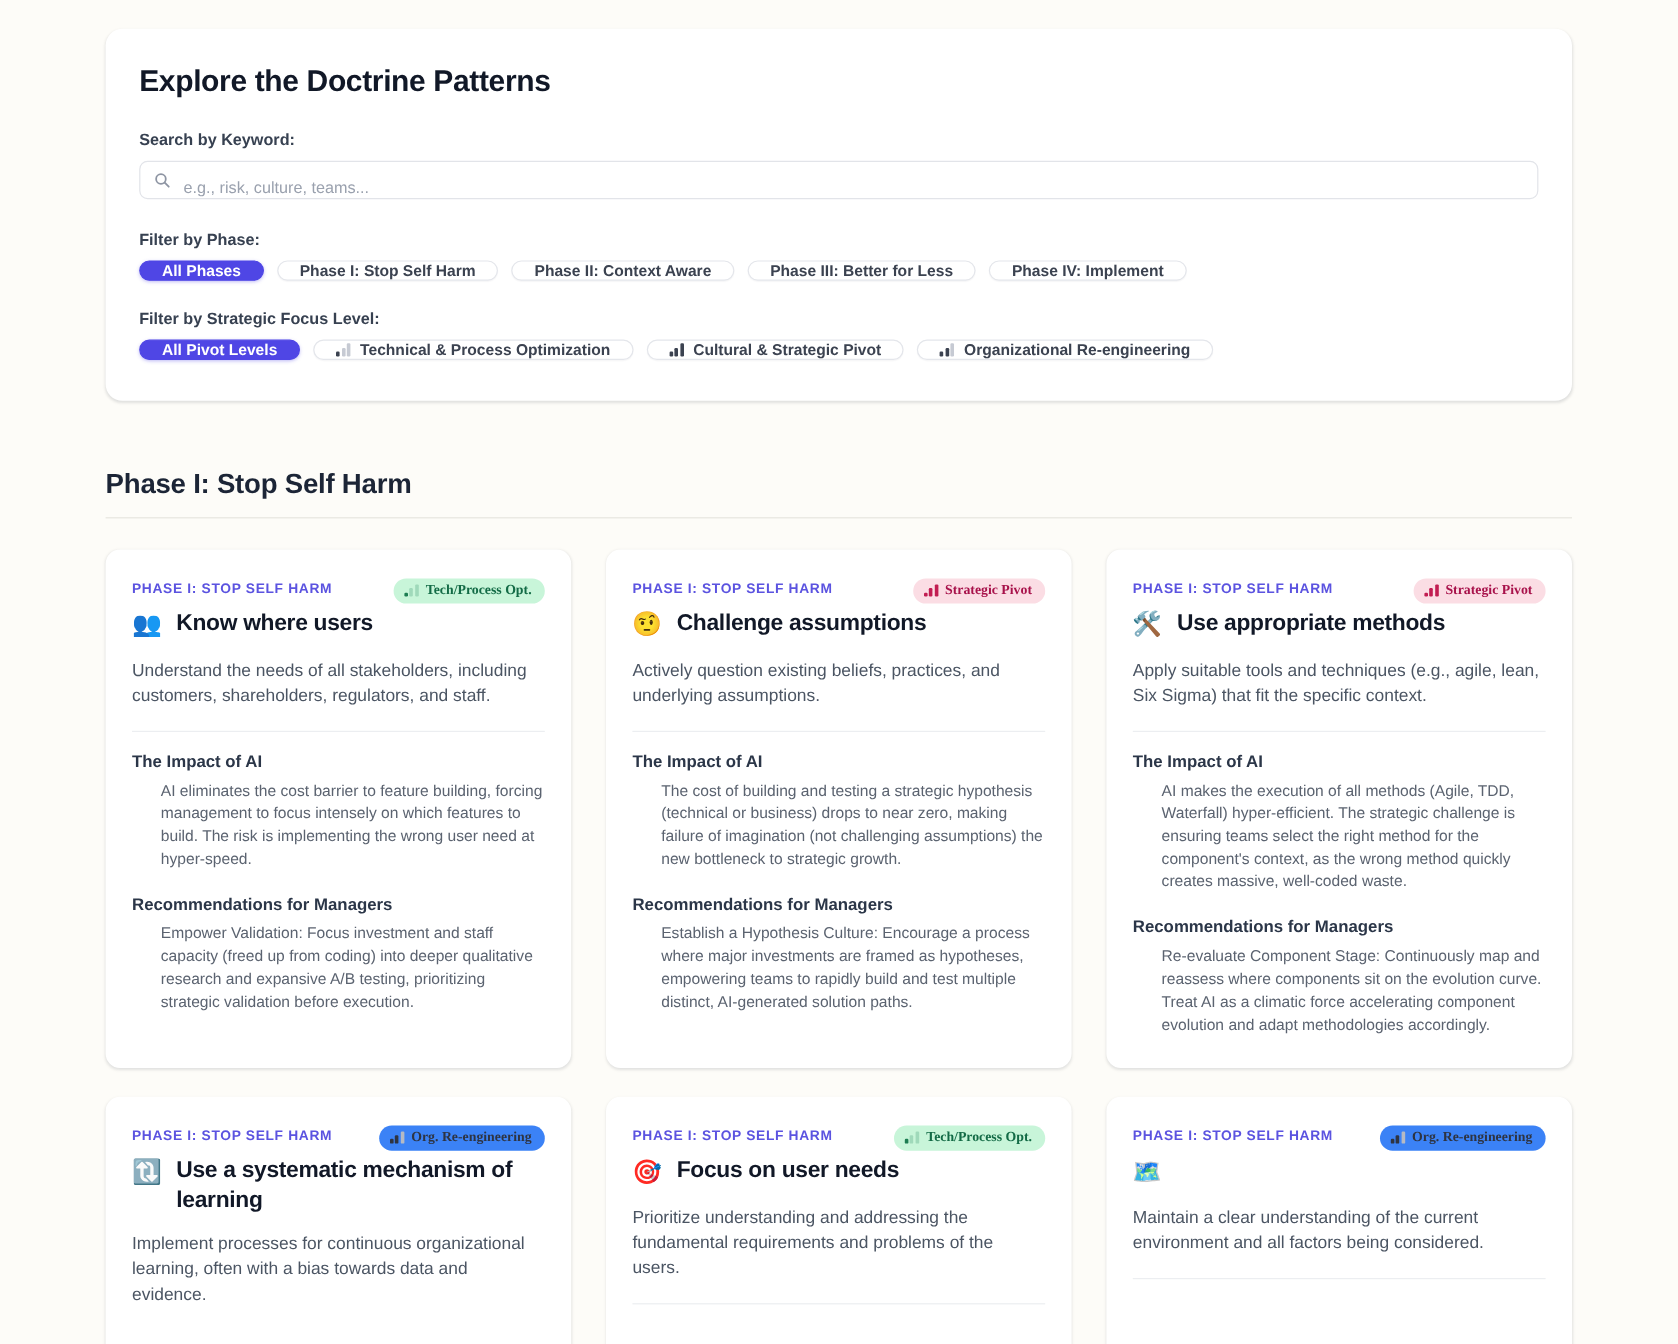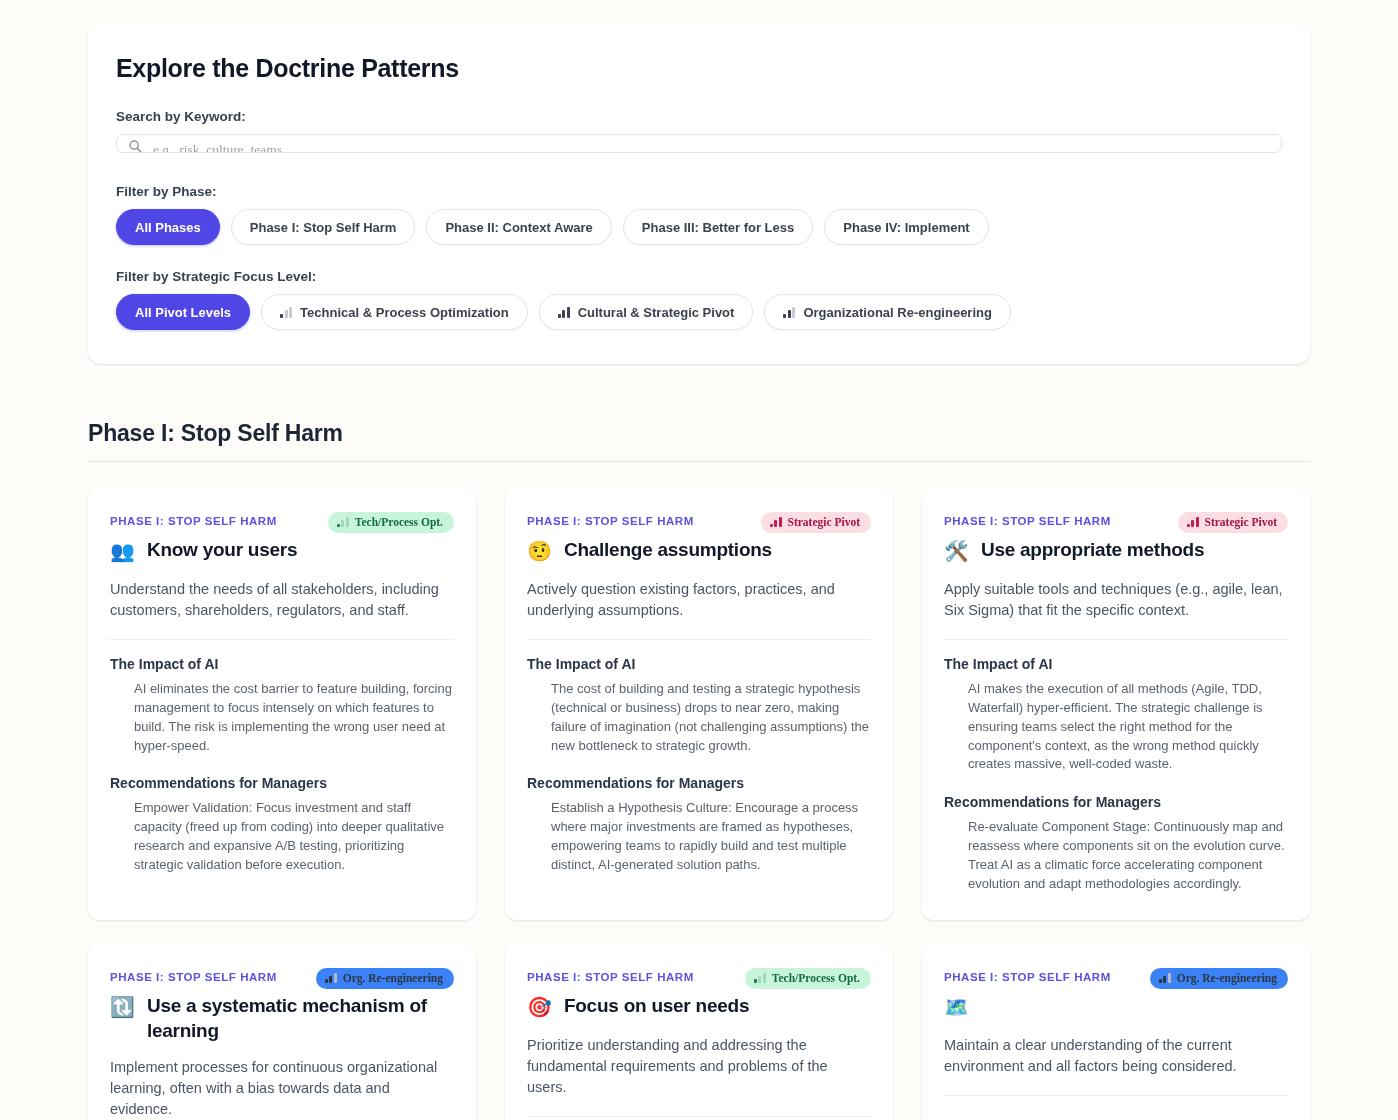--- a/index.html
+++ b/index.html
@@ -34,28 +34,28 @@
     font-weight: bold;
     color: #374151;
     margin-bottom: 10px;
   }
   .search-wrap {
     position: relative;
     margin-bottom: 26px;
   }
   .search-input {
     width: 100%;
-    height: 19px;
+    height: 32px;
     border: 1px solid #e2e4e9;
     border-radius: 7px;
     background: #fff;
     font-size: 13.5px;
     color: #374151;
     padding: 13px 12px 0 36px;
-    font-family: Liberation Serif, serif;
+    font-family: Liberation Sans, sans-serif;
     outline: none;
   }
   .search-input::placeholder { color: #9aa1ae; }
   .search-icon {
     position: absolute;
     left: 12px; top: 50%;
     transform: translateY(-50%);
     width: 14px; height: 14px;
     pointer-events: none;
     color: #8e95a3;
@@ -65,21 +65,21 @@
     display: flex;
     flex-wrap: wrap;
     gap: 11px;
     margin-bottom: 24px;
   }
   .chip-row:last-child { margin-bottom: 0; }
   .chip {
     display: inline-flex;
     align-items: center;
     gap: 8px;
-    height: 36px;
+    height: 17px;
     padding: 0 18px;
     border-radius: 999px;
     border: 1px solid #e4e6eb;
     background: #ffffff;
     font-size: 13px;
     font-weight: bold;
     color: #3b4250;
     white-space: nowrap;
     cursor: pointer;
     box-shadow: 0 1px 1px rgba(16,24,40,.04);
@@ -293,21 +293,21 @@
             <span class="lvl">
               <i class="b1"></i>
               <i class="b2 off"></i>
               <i class="b3 off"></i>
             </span>
             <span>Tech/Process Opt.</span>
           </span>
         </div>
         <div class="card-title-row">
           <span class="card-emoji">👥</span>
-          <span class="card-title">Know your users</span>
+          <span class="card-title">Know where users</span>
         </div>
         <div class="card-desc">Understand the needs of all stakeholders, including customers, shareholders, regulators, and staff.</div>
         <div class="card-rule"></div>
         <div class="sub-head">The Impact of AI</div>
         <div class="sub-body">AI eliminates the cost barrier to feature building, forcing management to focus intensely on which features to build. The risk is implementing the wrong user need at hyper-speed.</div>
         <div class="sub-head">Recommendations for Managers</div>
         <div class="sub-body">Empower Validation: Focus investment and staff capacity (freed up from coding) into deeper qualitative research and expansive A/B testing, prioritizing strategic validation before execution.</div>
       </div>
       <div class="card">
         <div class="card-top">
@@ -318,21 +318,21 @@
               <i class="b2"></i>
               <i class="b3"></i>
             </span>
             <span>Strategic Pivot</span>
           </span>
         </div>
         <div class="card-title-row">
           <span class="card-emoji">🤨</span>
           <span class="card-title">Challenge assumptions</span>
         </div>
-        <div class="card-desc">Actively question existing factors, practices, and underlying assumptions.</div>
+        <div class="card-desc">Actively question existing beliefs, practices, and underlying assumptions.</div>
         <div class="card-rule"></div>
         <div class="sub-head">The Impact of AI</div>
         <div class="sub-body">The cost of building and testing a strategic hypothesis (technical or business) drops to near zero, making failure of imagination (not challenging assumptions) the new bottleneck to strategic growth.</div>
         <div class="sub-head">Recommendations for Managers</div>
         <div class="sub-body">Establish a Hypothesis Culture: Encourage a process where major investments are framed as hypotheses, empowering teams to rapidly build and test multiple distinct, AI-generated solution paths.</div>
       </div>
       <div class="card">
         <div class="card-top">
           <span class="phase-tag">PHASE I: STOP SELF HARM</span>
           <span class="badge pivot">

